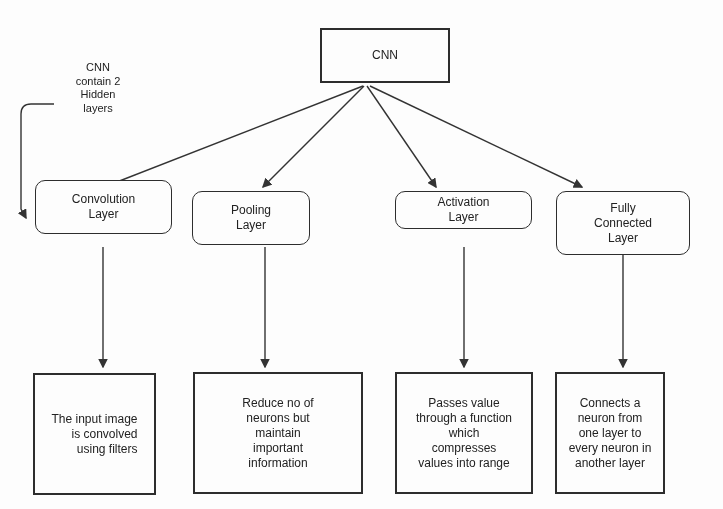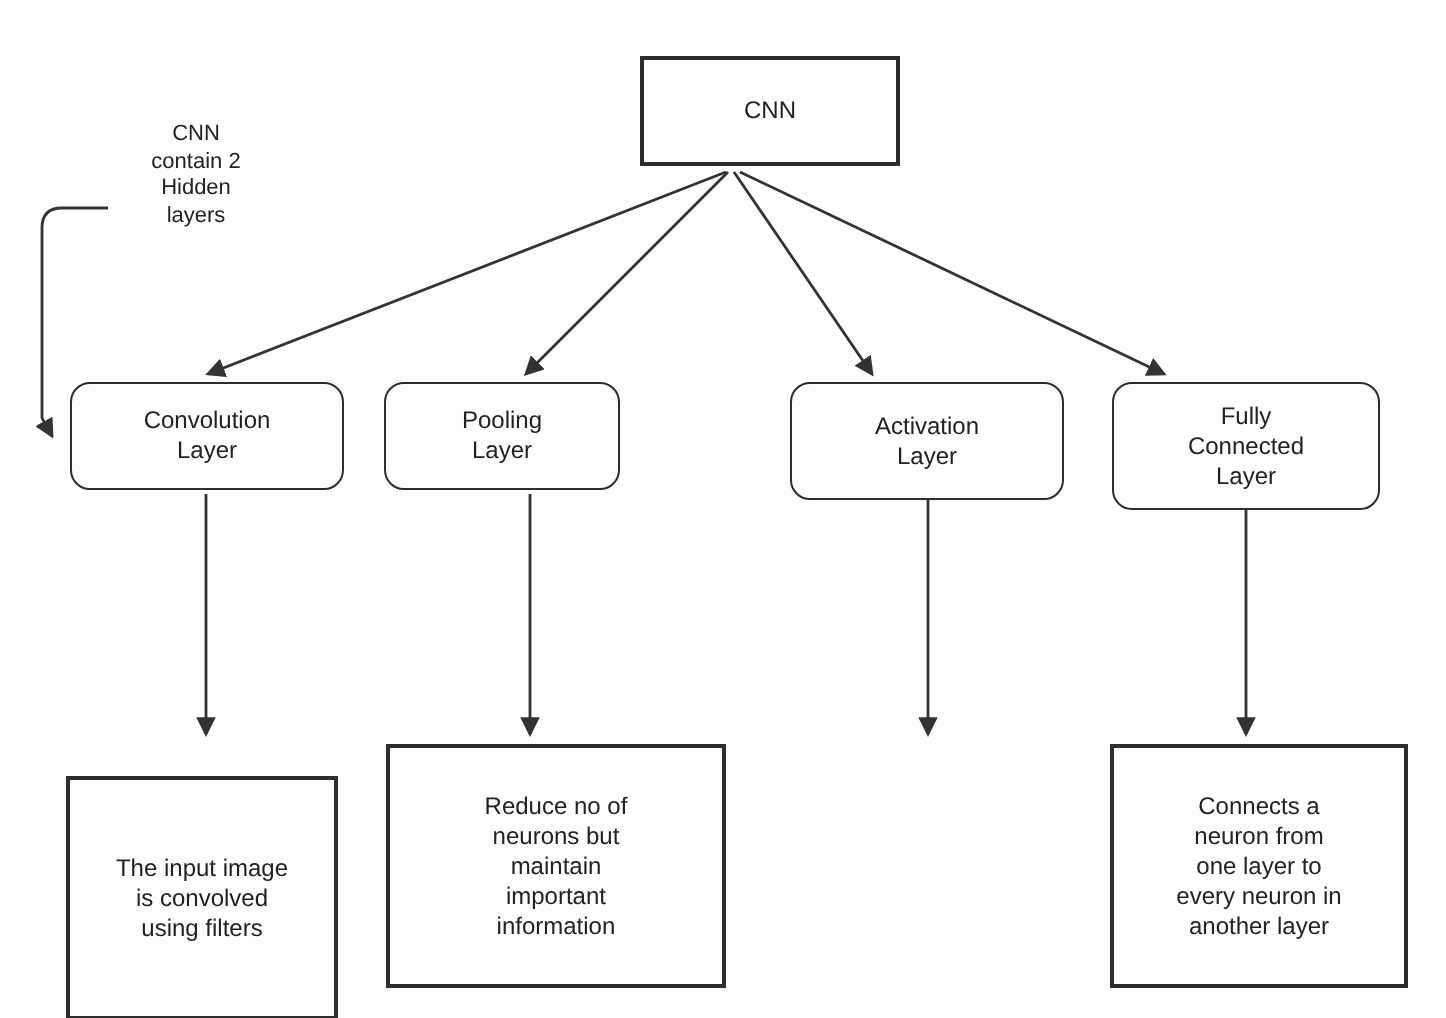--- a/index.html
+++ b/index.html
@@ -29,28 +29,28 @@
   .label {
     white-space: pre-line;
     font-size: 12px;
     line-height: 15px;
   }
   .rounded {
     border-radius: 10px;
     border-width: 1.6px;
   }
   .node-root { left: 320px; top: 28px; width: 130px; height: 55px; }
-  .node-mid-1 { left: 35px;  top: 191px; width: 137px; height: 54px; }
+  .node-mid-1 { left: 35px;  top: 180px; width: 137px; height: 54px; }
   .node-mid-2 { left: 192px; top: 191px; width: 118px; height: 54px; }
-  .node-mid-3 { left: 395px; top: 191px; width: 137px; height: 59px; }
+  .node-mid-3 { left: 395px; top: 191px; width: 137px; height: 38px; }
   .node-mid-4 { left: 556px; top: 191px; width: 134px; height: 64px; }
-  .node-bot-1 { left: 33px;  top: 388px; width: 136px; height: 122px; }
+  .node-bot-1 { left: 33px;  top: 373px; width: 123px; height: 122px; text-align: right; }
   .node-bot-2 { left: 193px; top: 372px; width: 170px; height: 122px; }
   .node-bot-3 { left: 395px; top: 372px; width: 138px; height: 122px; }
-  .node-bot-4 { left: 555px; top: 372px; width: 149px; height: 122px; }
+  .node-bot-4 { left: 555px; top: 372px; width: 110px; height: 122px; }
   .annotation {
     position: absolute;
     left: 58px; top: 61px; width: 80px;
     text-align: center;
     font-size: 11px;
     line-height: 13.5px;
     white-space: pre-line;
   }
 </style>
 </head>
@@ -110,20 +110,27 @@
 is convolved
 using filters</span>
   </div>
   <div class="box node-bot-2">
     <span class="label">Reduce no of
 neurons but
 maintain
 important
 information</span>
   </div>
+  <div class="box node-bot-3">
+    <span class="label">Passes value
+through a function
+which
+compresses
+values into range</span>
+  </div>
   <div class="box node-bot-4">
     <span class="label">Connects a
 neuron from
 one layer to
 every neuron in
 another layer</span>
   </div>
 
 </div>
 

